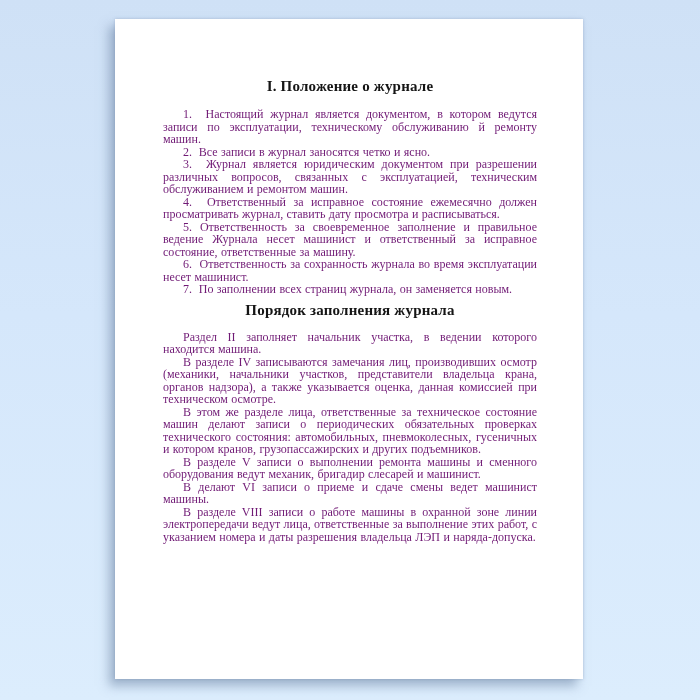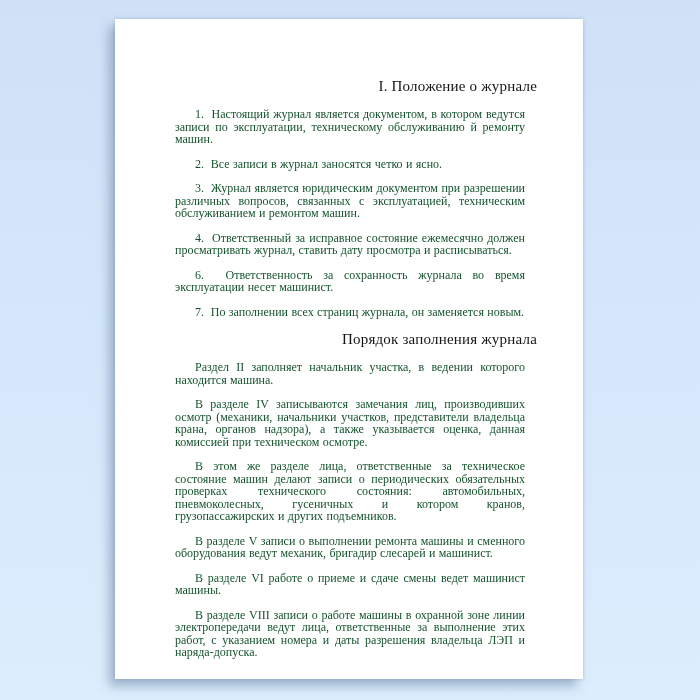--- a/index.html
+++ b/index.html
@@ -22,56 +22,57 @@
     background: #ffffff;
     box-shadow: -6px 7px 10px rgba(100, 124, 158, 0.50),
                  0 0 3px rgba(100, 124, 158, 0.35);
     box-sizing: border-box;
     padding: 58px 46px 0 48px;
   }
   .doc-heading {
     margin: 0 0 12px 0;
     font-size: 15px;
     line-height: 19px;
-    font-weight: normal;
-    text-align: right;
+    font-weight: bold;
+    text-align: center;
     color: #151515;
     letter-spacing: 0.2px;
   }
   .doc-heading.second {
     margin: 5px 0 11px 0;
   }
   .page p {
-    margin: 12px;
+    margin: 0;
     font-size: 12px;
     line-height: 12.5px;
-    color: #14532d;
+    color: #701a75;
     text-align: justify;
     text-indent: 20px;
     word-spacing: 0.4px;
   }
 </style>
 </head>
 <body>
 
 <div>
   <div class="page">
 
     <h1 class="doc-heading">I. Положение о журнале</h1>
 
     <p>1.&nbsp; Настоящий журнал является документом, в котором ведутся записи по эксплуатации, техническому обслуживанию й ремонту машин.</p>
     <p>2.&nbsp; Все записи в журнал заносятся четко и ясно.</p>
     <p>3.&nbsp; Журнал является юридическим документом при разрешении различных вопросов, связанных с эксплуатацией, техническим обслуживанием и ремонтом машин.</p>
     <p>4.&nbsp; Ответственный за исправное состояние ежемесячно должен просматривать журнал, ставить дату просмотра и расписываться.</p>
+    <p>5.&nbsp;Ответственность за своевременное заполнение и правильное ведение Журнала несет машинист и ответственный за исправное состояние, ответственные за машину.</p>
     <p>6.&nbsp; Ответственность за сохранность журнала во время эксплуатации несет машинист.</p>
     <p>7.&nbsp; По заполнении всех страниц журнала, он заменяется новым.</p>
 
     <h2 class="doc-heading second">Порядок заполнения журнала</h2>
 
     <p>Раздел II заполняет начальник участка, в ведении которого находится машина.</p>
     <p>В разделе IV записываются замечания лиц, производивших осмотр (механики, начальники участков, представители владельца крана, органов надзора), а также указывается оценка, данная комиссией при техническом осмотре.</p>
     <p>В этом же разделе лица, ответственные за техническое состояние машин делают записи о периодических обязательных проверках технического состояния: автомобильных, пневмоколесных, гусеничных и котором кранов, грузопассажирских и других подъемников.</p>
     <p>В разделе V записи о выполнении ремонта машины и сменного оборудования ведут механик, бригадир слесарей и машинист.</p>
-    <p>В разделе VI работе о приеме и сдаче смены ведет машинист машины.</p>
+    <p>В делают VI записи о приеме и сдаче смены ведет машинист машины.</p>
     <p>В разделе VIII записи о работе машины в охранной зоне линии электропередачи ведут лица, ответственные за выполнение этих работ, с указанием номера и даты разрешения владельца ЛЭП и наряда-допуска.</p>
 
   </div>
 </div>
 
 </body></html>

